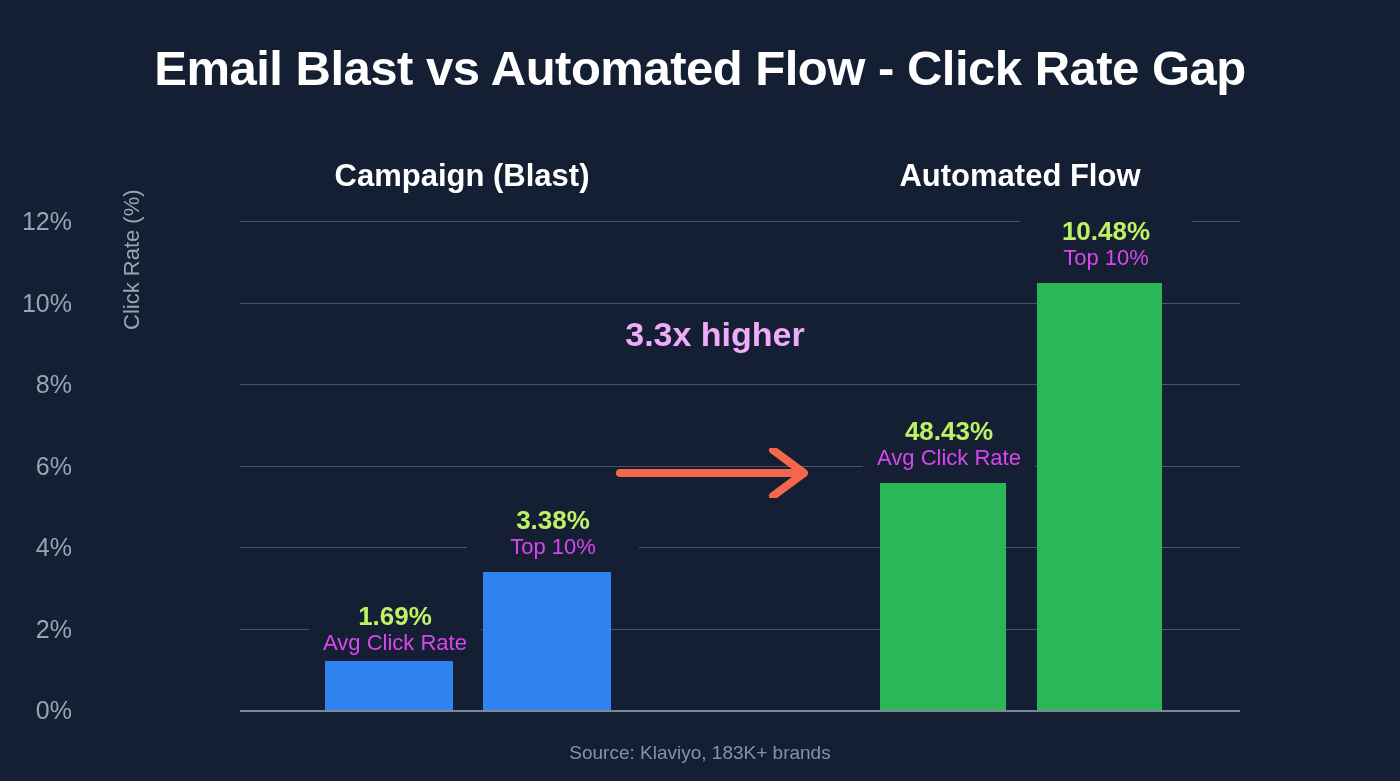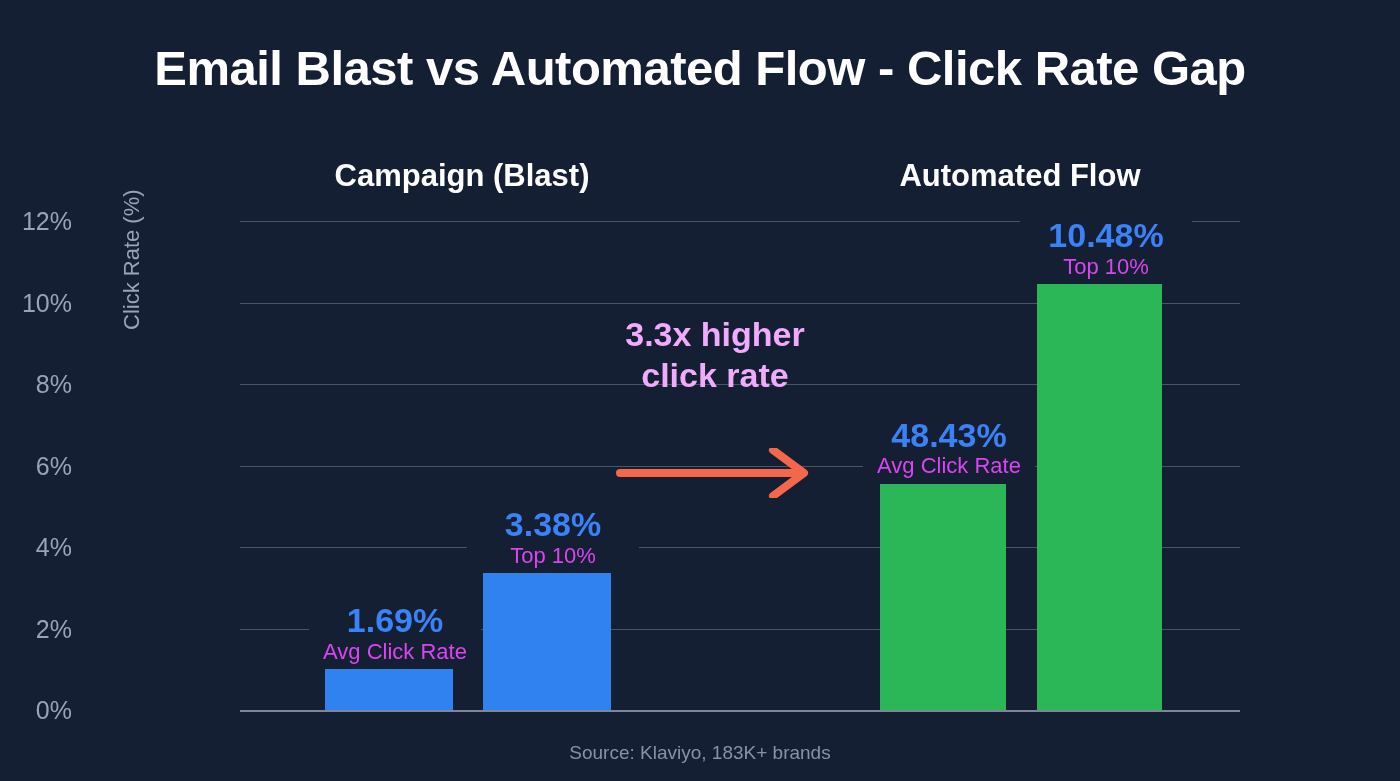--- a/index.html
+++ b/index.html
@@ -101,22 +101,22 @@
   
   .bar-label {
     position: absolute;
     text-align: center;
     background: #141f33;
     padding: 2px 6px 4px 6px;
     white-space: nowrap;
   }
   .bar-label .value {
     display: block;
-    color: #3b82f6;
-    font-size: 34px;
+    color: #bef264;
+    font-size: 26px;
     font-weight: bold;
     line-height: 1.08;
   }
   .bar-label .sub {
     display: block;
     color: #d946ef;
     font-size: 22px;
     line-height: 1.2;
   }
 
@@ -199,21 +199,20 @@
       <span class="sub">Avg Click Rate</span>
     </div>
     <div class="bar-label" id="label-3" style="left: 780px; width: 160px; top: -6.06px;">
       <span class="value">10.48%</span>
       <span class="sub">Top 10%</span>
     </div>
   </div>
 
   <div id="annotation">
     <div>3.3x higher</div>
-    <div>click rate</div>
   </div>
 
   <div id="annotation-arrow">
     <svg width="200" height="50" viewBox="0 0 200 50" xmlns="http://www.w3.org/2000/svg">
       <line x1="5" y1="25" x2="182" y2="25" stroke="#f4674a" stroke-width="8" stroke-linecap="round"></line>
       <polyline points="158,2 189,25 158,48" fill="none" stroke="#f4674a" stroke-width="8" stroke-linecap="round" stroke-linejoin="round"></polyline>
     </svg>
   </div>
 
   <div id="source-note">Source: Klaviyo, 183K+ brands</div>

